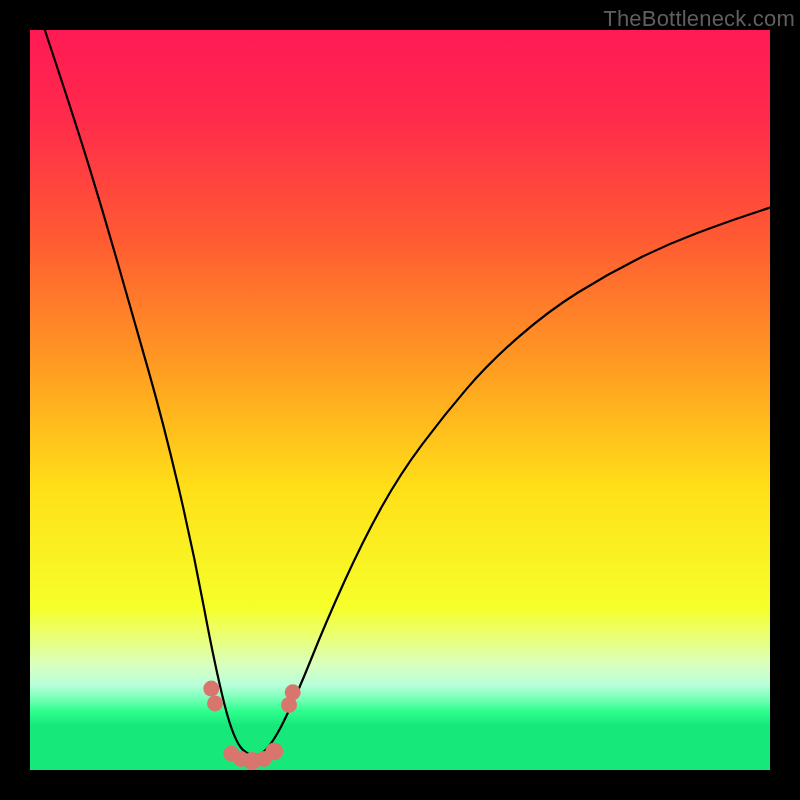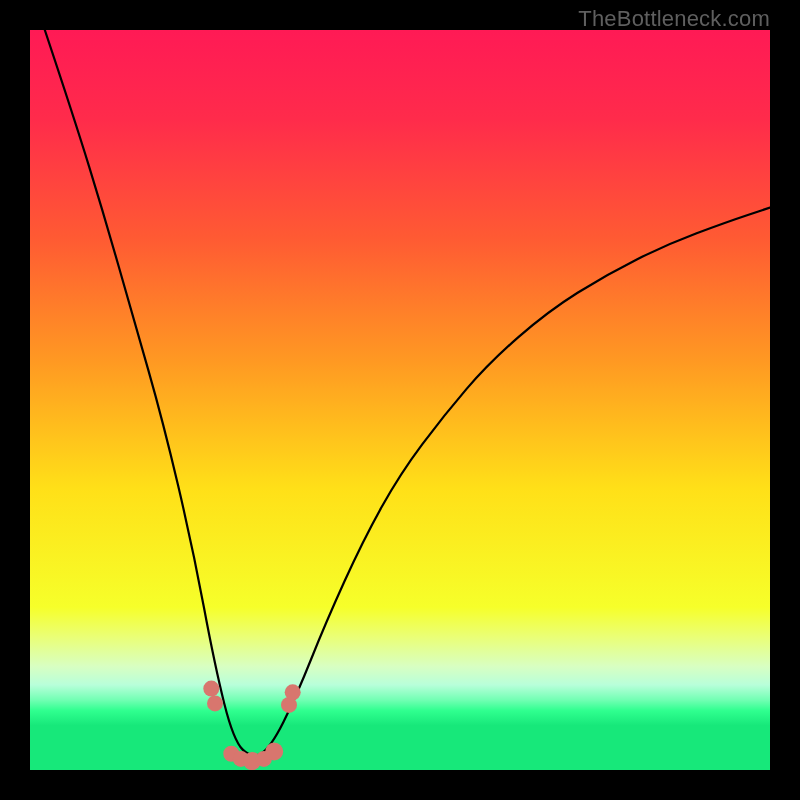--- a/index.html
+++ b/index.html
@@ -19,21 +19,21 @@
     height: 740px;
     overflow: hidden;
   }
   .gradient {
     position: absolute;
     left: 0; top: 0; right: 0; bottom: 0;
   }
   .watermark {
     position: absolute;
     top: 6px;
-    right: 30px;
+    right: 5px;
     color: #5f5f5f;
     font-size: 22px;
     font-weight: 500;
     letter-spacing: 0.2px;
     z-index: 10;
   }
   svg.plot {
     position: absolute;
     left: 0; top: 0;
     width: 740px;

